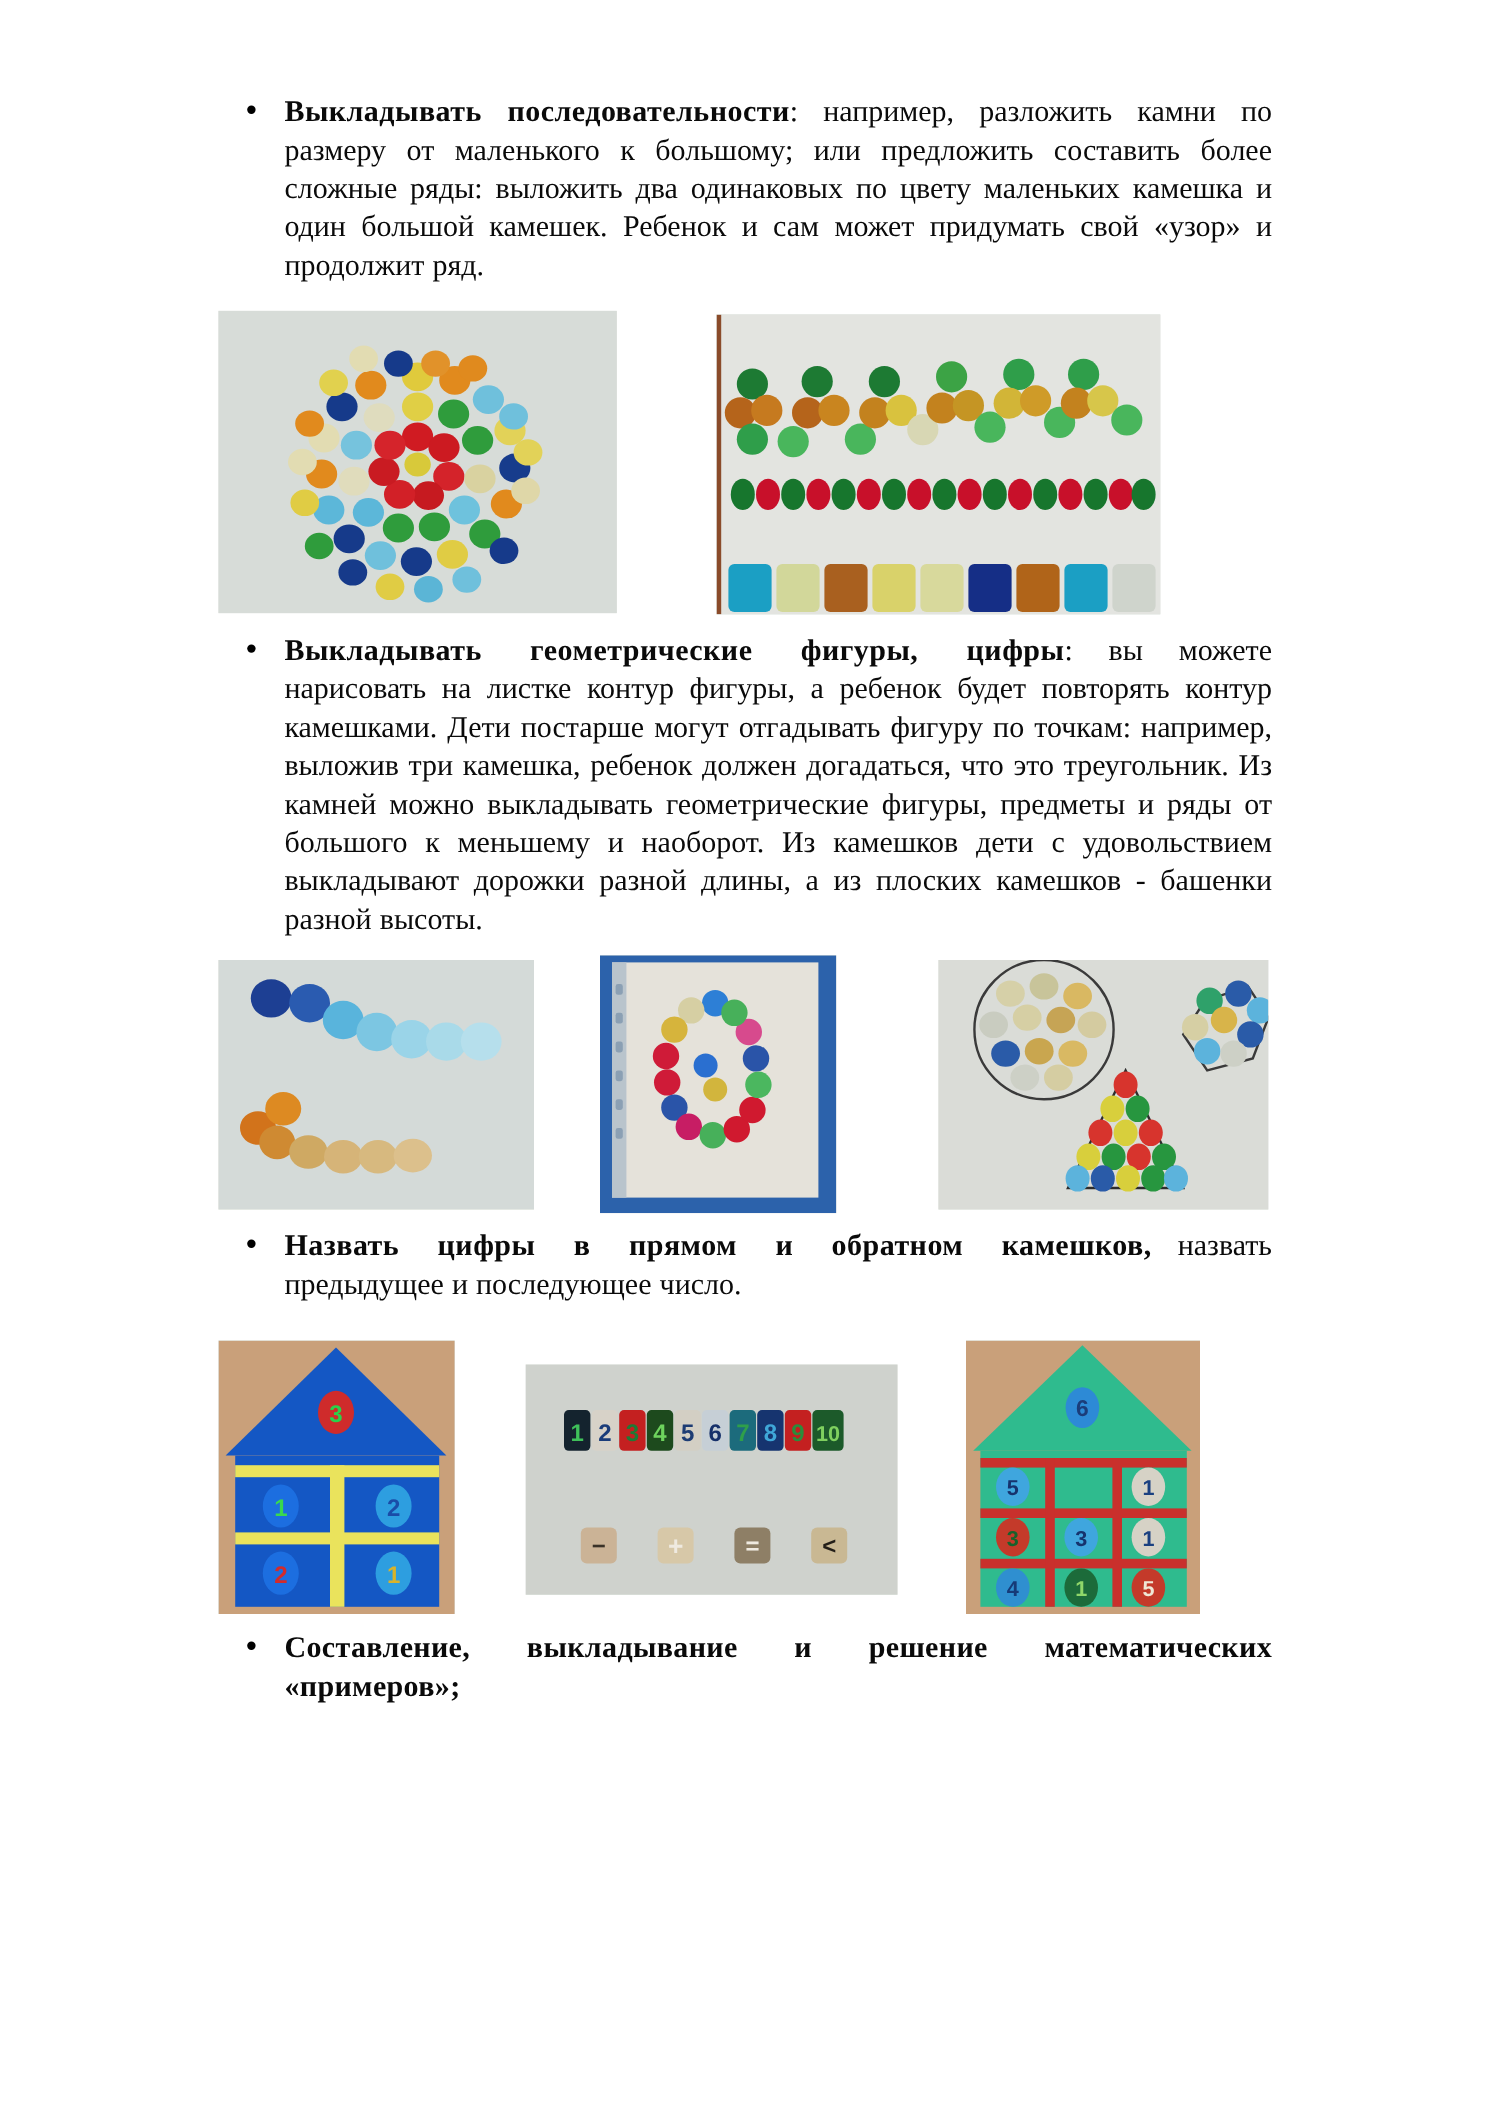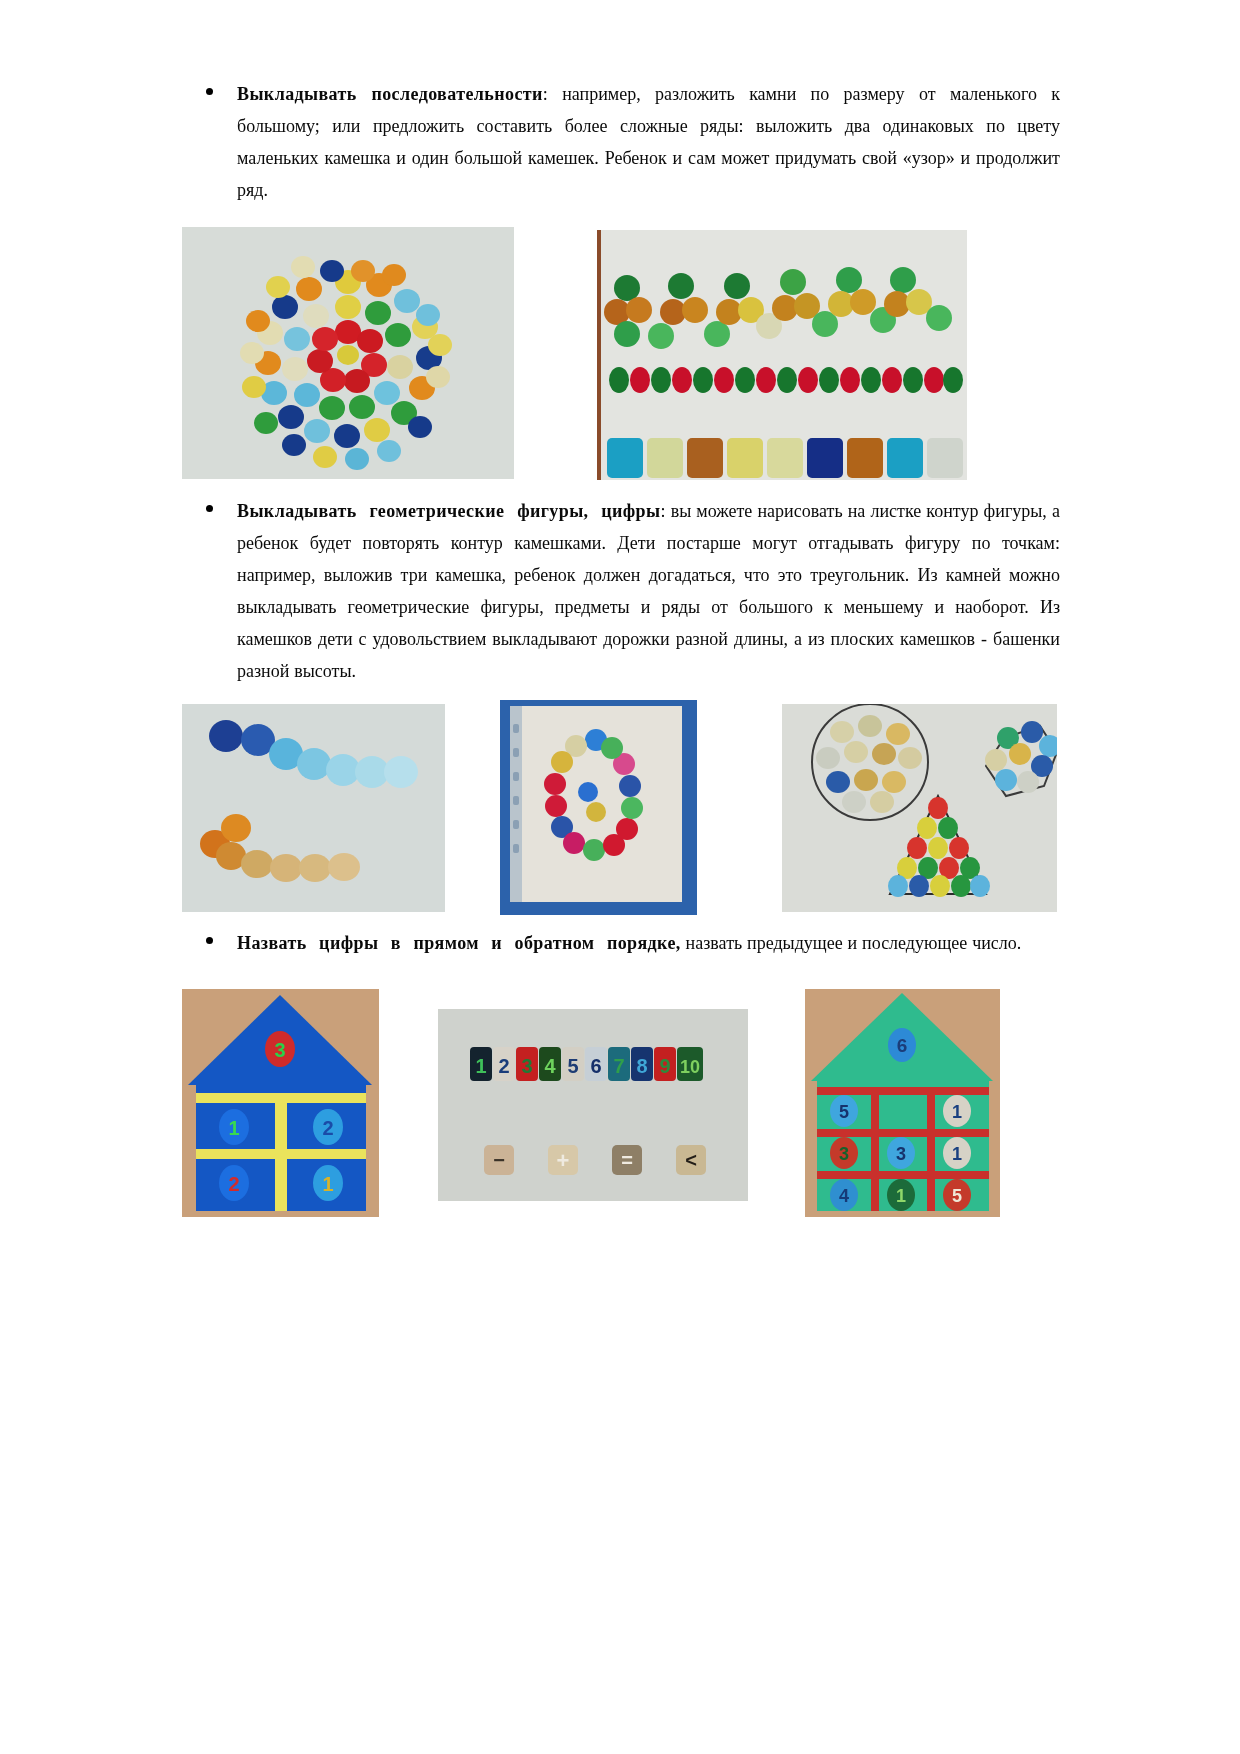--- a/index.html
+++ b/index.html
@@ -31,21 +31,21 @@
   .bullet-dot {
     position: absolute;
     left: 26px;
     top: 0.62em;
     width: 7px;
     height: 7px;
     background: #000;
     border-radius: 50%;
   }
   .para {
-    font-size: 18px;
+    font-size: 25px;
     line-height: 32px;
     color: #0a0a0a;
     text-align: justify;
     text-justify: inter-word;
     margin: 0;
     word-spacing: 0.02em;
   }
   .para.bold-lead .lead {
     font-weight: bold;
     letter-spacing: 0.4px;
@@ -328,21 +328,21 @@
             <ellipse cx="260" cy="62" rx="11" ry="11" fill="#2a5ba8"></ellipse>
             <ellipse cx="224" cy="76" rx="11" ry="11" fill="#5cb3dc"></ellipse>
             <ellipse cx="246" cy="78" rx="11" ry="11" fill="#cdd0c6"></ellipse>
           </g>
         </svg>
       </div>
     </div>
 
     <div class="bullet-block" style="margin-top:8px;">
       <span class="bullet-dot"></span>
-      <p class="para bold-lead"><span class="lead spread">Назвать  цифры  в  прямом  и  обратном  порядке,</span><span>  назвать предыдущее и последующее число.</span></p>
+      <p class="para bold-lead"><span class="lead spread">Назвать  цифры  в  прямом  и  обратном  камешков,</span><span>  назвать предыдущее и последующее число.</span></p>
     </div>
 
 
     <div class="photo-row" style="height:235px; margin-top:30px;">
 
       <div class="photo" style="left:2px; top:0; width:197px; height:228px;">
         <svg width="197" height="228" viewBox="0 0 197 228">
           <rect width="197" height="228" fill="#c9a07a"></rect>
           <polygon points="98,6 190,96 6,96" fill="#1457c4"></polygon>
           <rect x="14" y="96" width="170" height="126" fill="#1457c4"></rect>
@@ -433,15 +433,19 @@
           <ellipse cx="39" cy="206" rx="14" ry="16" fill="#2f8fd0"></ellipse>
           <text x="39" y="213" font-family="Liberation Sans, sans-serif" font-size="18" font-weight="bold" fill="#163a78" text-anchor="middle">4</text>
           <ellipse cx="96" cy="206" rx="14" ry="16" fill="#1c6b3a"></ellipse>
           <text x="96" y="213" font-family="Liberation Sans, sans-serif" font-size="18" font-weight="bold" fill="#8fd76a" text-anchor="middle">1</text>
           <ellipse cx="152" cy="206" rx="14" ry="16" fill="#c43a2a"></ellipse>
           <text x="152" y="213" font-family="Liberation Sans, sans-serif" font-size="18" font-weight="bold" fill="#efe7d6" text-anchor="middle">5</text>
         </svg>
       </div>
     </div>
 
+    <div class="bullet-block" style="margin-top:6px;">
+      <span class="bullet-dot"></span>
+      <p class="para all-bold spread">Составление,   выкладывание   и   решение    математических «примеров»;</p>
+    </div>
 
   </div>
 </div>
 
 </body></html>

